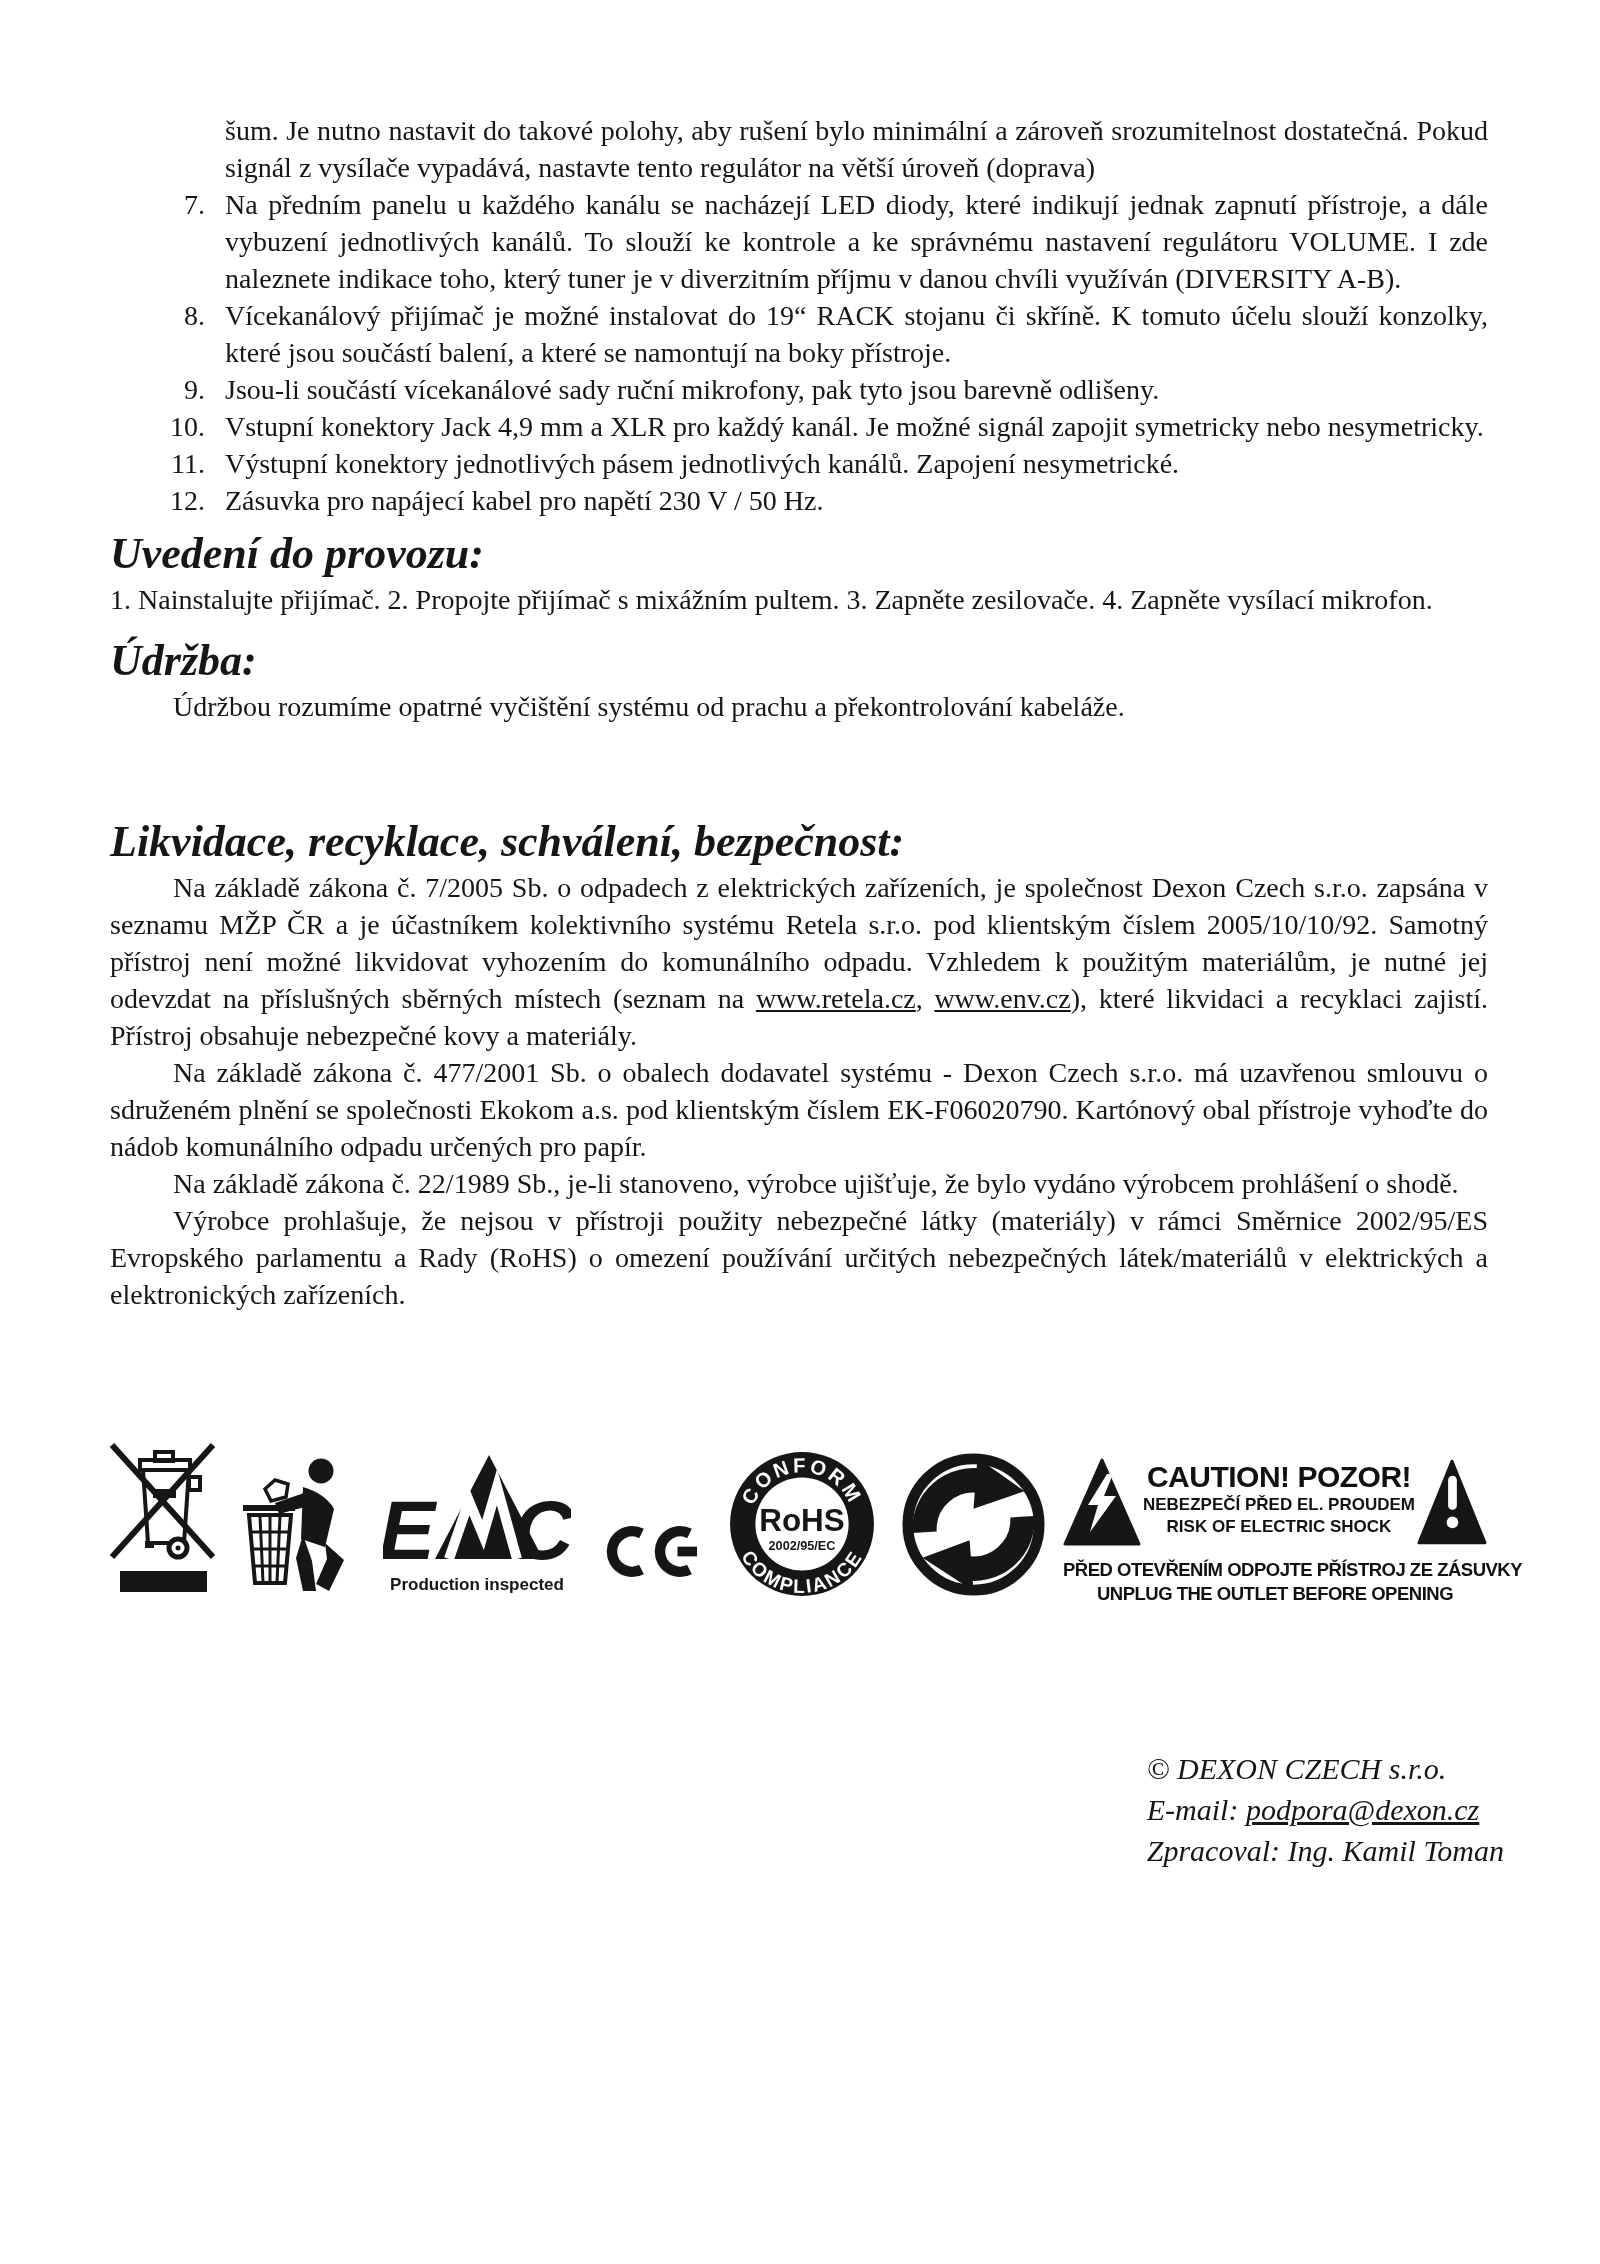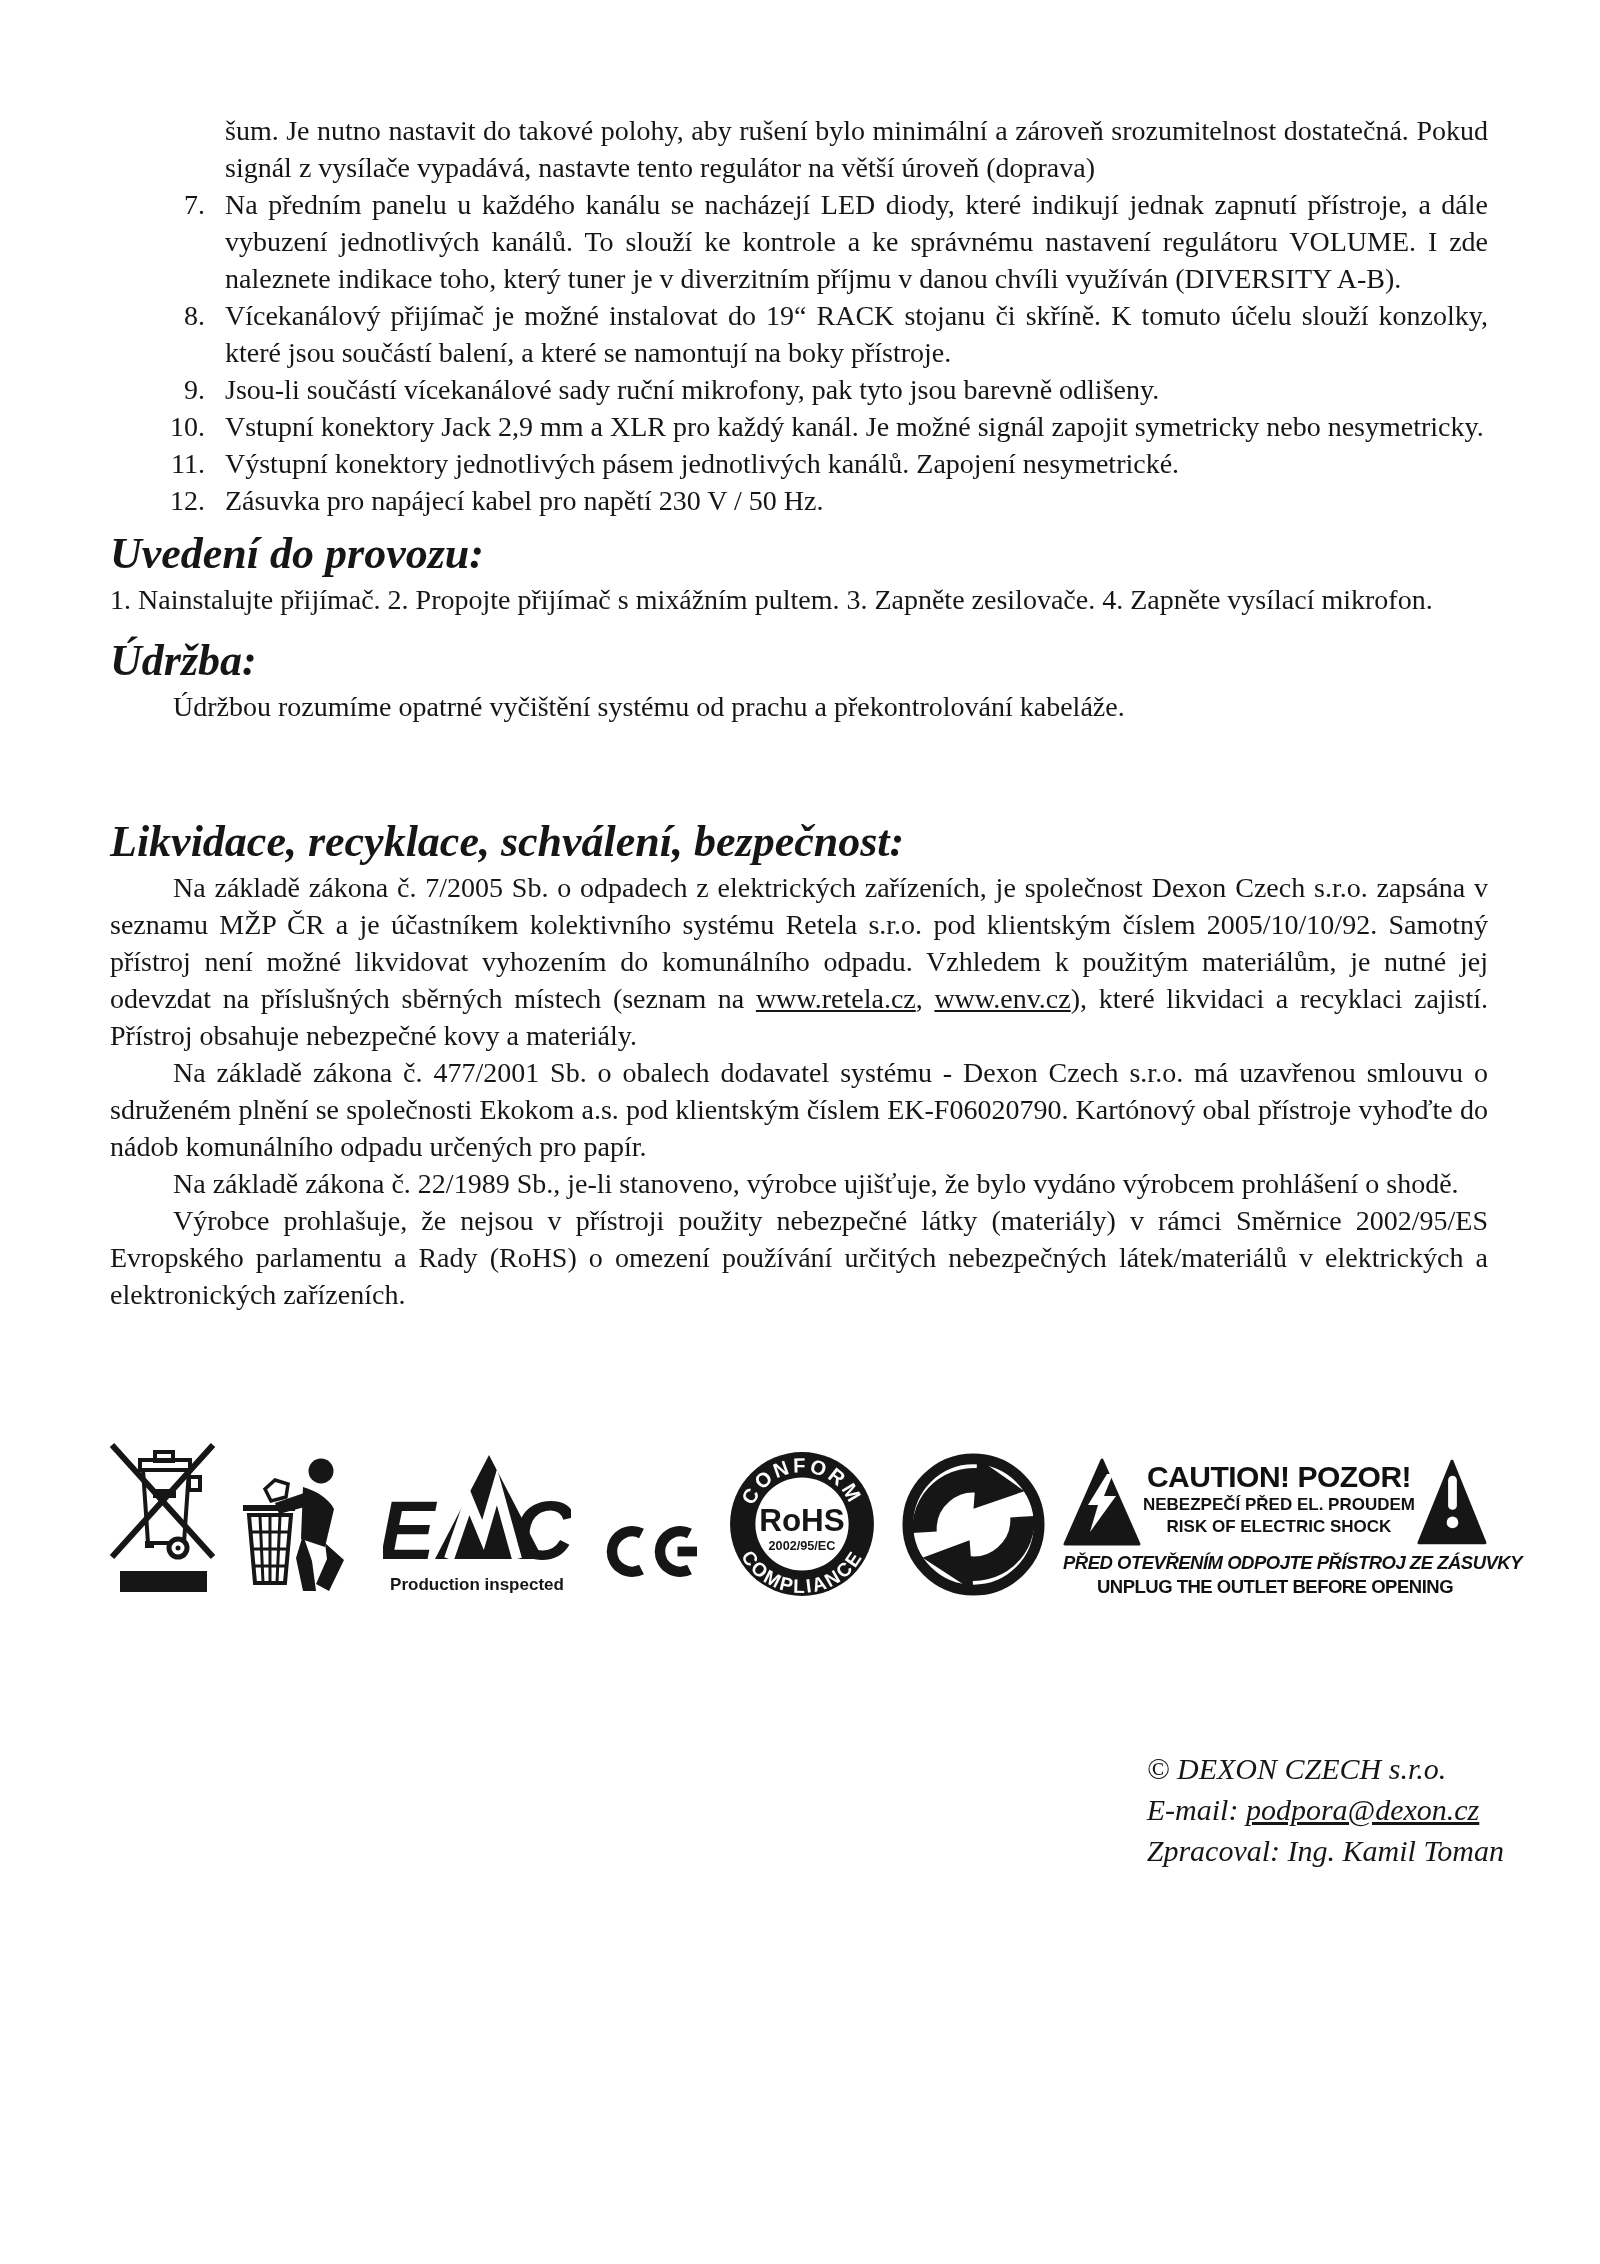--- a/index.html
+++ b/index.html
@@ -18,21 +18,21 @@
   .indent{text-indent:63px;}
   .u{text-decoration:underline;}
   .icons{position:absolute;left:0;top:0;width:1600px;height:0;}
   .badge{position:absolute;}
   .caution{position:absolute;left:1063px;top:1458px;width:424px;font-family:"Liberation Sans",sans-serif;color:#111;}
   .caution-top{display:flex;align-items:flex-start;}
   .caution-mid{flex:1;text-align:center;padding-top:2px;}
   .caution-title{font-size:30px;font-weight:bold;letter-spacing:-0.5px;white-space:nowrap;line-height:34px;}
   .caution-sub{font-size:17px;font-weight:bold;white-space:nowrap;line-height:22px;}
   .cl{margin-top:1px;text-align:center;font-weight:bold;white-space:nowrap;font-size:18.5px;letter-spacing:-0.5px;line-height:23px;}
-  .cl-first{margin-top:5px;font-style:italic;}
+  .cl-first{margin-top:12px;}
   .footer{position:absolute;top:1748px;right:112px;font-style:italic;
           font-size:30px;line-height:41px;}
 </style>
 </head>
 <body>
 
 <div class="page">
 
   <div class="content">
 
@@ -45,21 +45,21 @@
     <div class="li-row">
       <div class="li-num">8.</div>
       <div class="li-text">Vícekanálový přijímač je možné instalovat do 19“ RACK stojanu či skříně. K tomuto účelu slouží kon­zolky, které jsou součástí balení, a které se namontují na boky přístroje.</div>
     </div>
     <div class="li-row">
       <div class="li-num">9.</div>
       <div class="li-text">Jsou-li součástí vícekanálové sady ruční mikrofony, pak tyto jsou barevně odlišeny.</div>
     </div>
     <div class="li-row">
       <div class="li-num">10.</div>
-      <div class="li-text">Vstupní konektory Jack 2,9 mm a XLR pro každý kanál. Je možné signál zapojit symetricky nebo nesy­metricky.</div>
+      <div class="li-text">Vstupní konektory Jack 4,9 mm a XLR pro každý kanál. Je možné signál zapojit symetricky nebo nesy­metricky.</div>
     </div>
     <div class="li-row">
       <div class="li-num">11.</div>
       <div class="li-text">Výstupní konektory jednotlivých pásem jednotlivých kanálů. Zapojení nesymetrické.</div>
     </div>
     <div class="li-row">
       <div class="li-num">12.</div>
       <div class="li-text">Zásuvka pro napájecí kabel pro napětí 230 V / 50 Hz.</div>
     </div>
 

